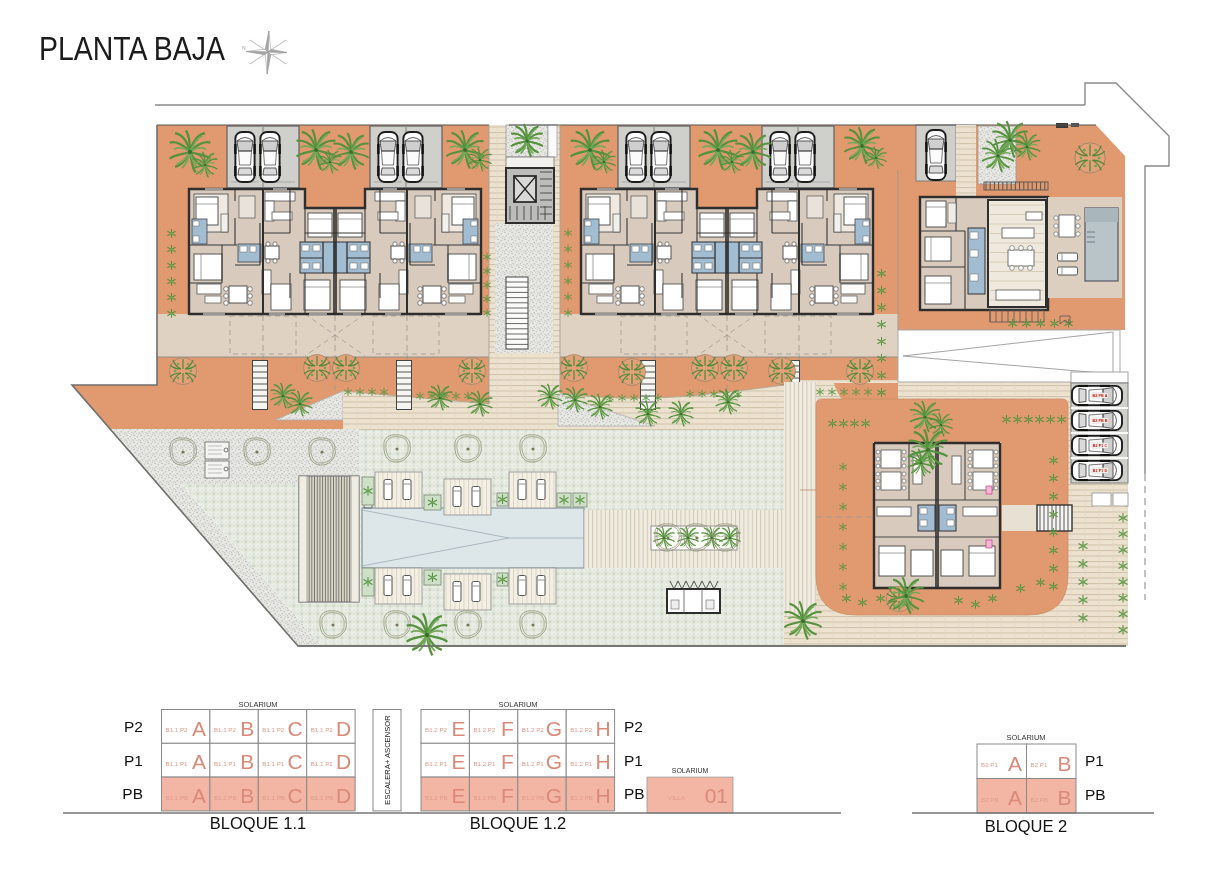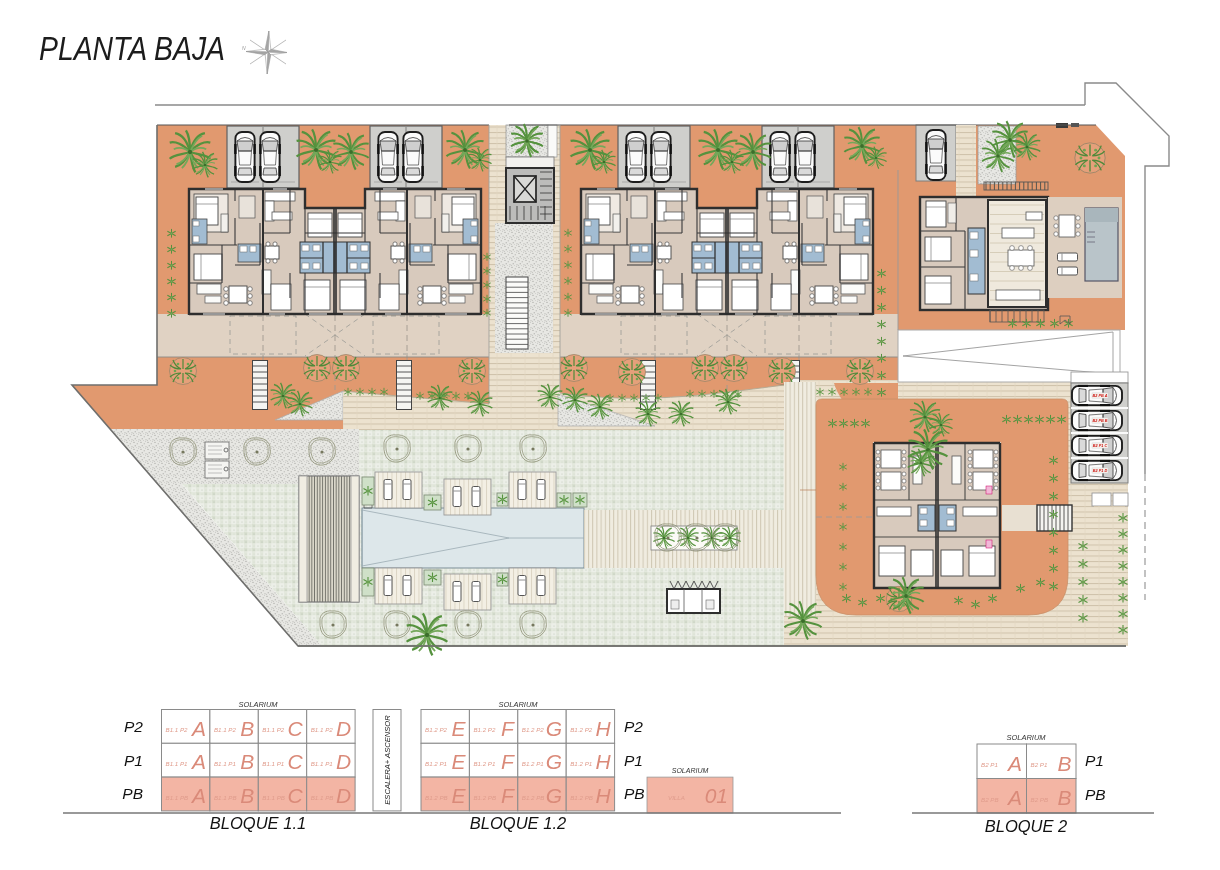--- a/index.html
+++ b/index.html
@@ -1,16 +1,16 @@
 <!DOCTYPE html>
 <html><head><meta charset="utf-8"><title>Planta Baja</title>
 <style>
 html,body{margin:0;padding:0;background:#ffffff;}
 body{font-family:"Liberation Sans", sans-serif;}
-#page{width:1220px;height:870px;position:relative;overflow:hidden;font-style:italic;}
+#page{width:1220px;height:870px;position:relative;overflow:hidden;}
 </style></head>
 <body>
 <div id="page">
 <svg xmlns="http://www.w3.org/2000/svg" width="1220" height="870" viewBox="0 0 1220 870" font-family="Liberation Sans, sans-serif">
 <defs>
 <pattern id="brick" width="14" height="5.5" patternUnits="userSpaceOnUse">
  <rect width="14" height="5.5" fill="#ece2cf"></rect>
  <line x1="0" y1="0.5" x2="14" y2="0.5" stroke="#cfc2aa" stroke-width="1"></line>
  <line x1="7" y1="0" x2="7" y2="5.5" stroke="#e0d5c0" stroke-width="0.6"></line>
 </pattern>

